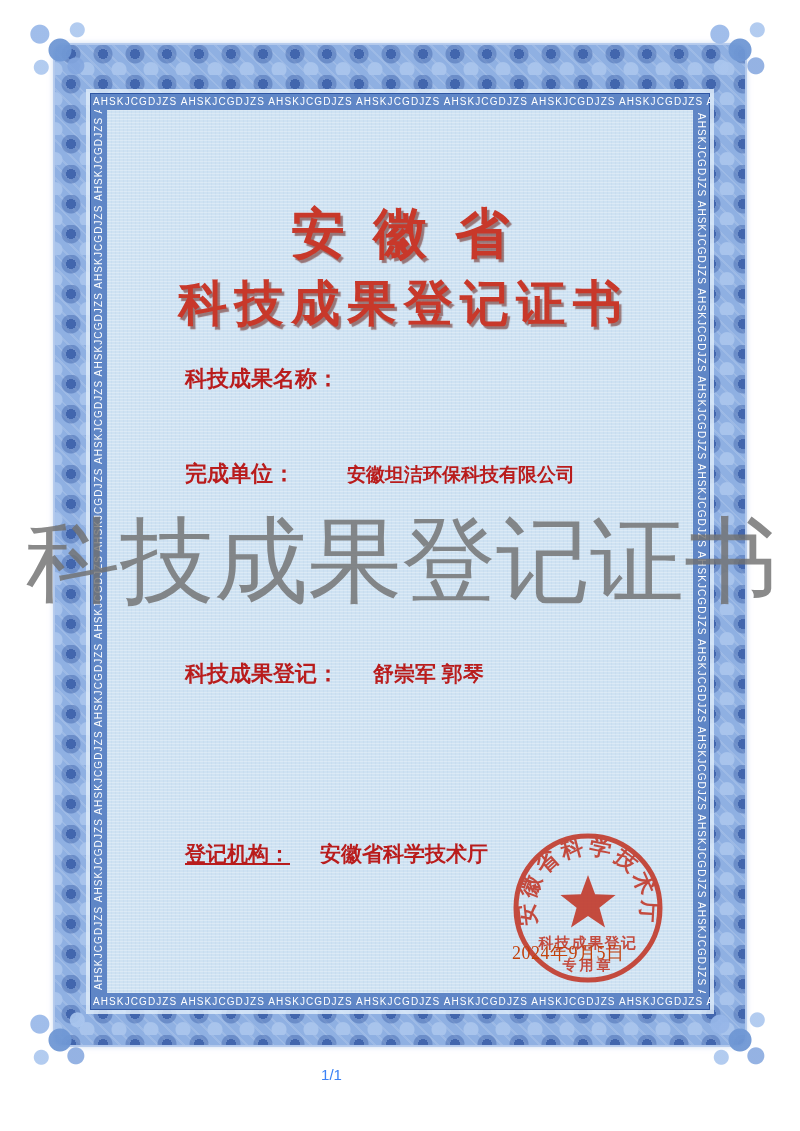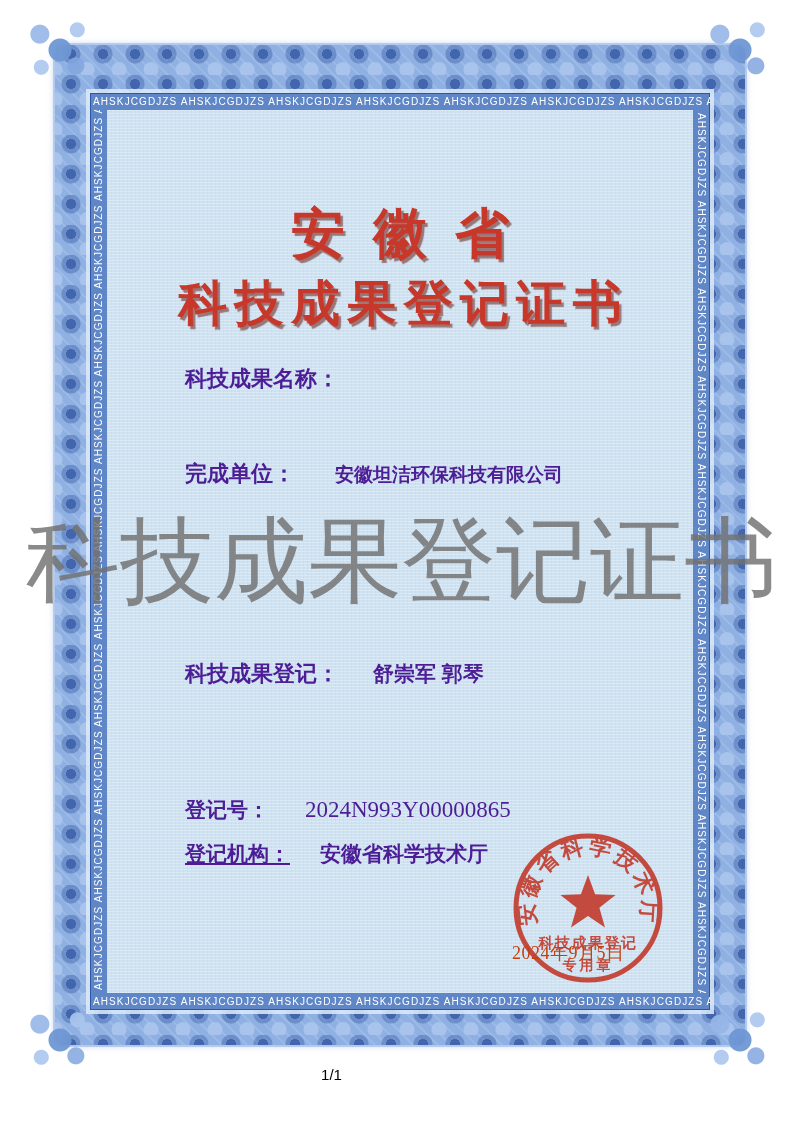--- a/index.html
+++ b/index.html
@@ -62,42 +62,42 @@
   .strip-v.right .sec-text{transform:rotate(90deg) translateY(-17px);}
 
   
   .title-wrap{position:absolute;left:107px;width:586px;text-align:center;z-index:6;color:#c8382a;
     font-family:"Liberation Serif",serif;font-weight:bold;
     text-shadow:2.5px 2.5px 1px rgba(104,28,18,0.55);}
   .title1{top:198px;font-size:54px;letter-spacing:0.52em;text-indent:0.52em;}
   .title2{top:271px;font-size:49px;letter-spacing:0.15em;text-indent:0.15em;}
 
   
-  .row{position:absolute;left:185px;display:flex;align-items:baseline;z-index:6;color:#4c1d95;}
+  .row{position:absolute;left:185px;display:flex;align-items:baseline;z-index:6;color:#b91c1c;}
   .row .lbl{font-weight:bold;}
   .row .val{font-weight:bold;}
   .row-name{top:364px;font-size:22px;gap:30px;}
-  .row-unit{top:459px;gap:40px;} .row-unit .lbl{font-size:22px;} .row-unit .val{font-size:19px;}
+  .row-unit{top:459px;gap:52px;} .row-unit .lbl{font-size:22px;} .row-unit .val{font-size:19px;}
   .row-people{top:659px;gap:34px;} .row-people .lbl{font-size:22px;} .row-people .val{font-size:21px;}
   .row-regno{top:796px;gap:36px;} .row-regno .lbl{font-size:21px;}
   .row-regno .val{font-family:"Liberation Serif",serif;font-weight:normal;font-size:23px;}
   .row-agency{top:840px;gap:30px;} .row-agency .lbl{font-size:21px;text-decoration:underline;} .row-agency .val{font-size:21px;}
 
   
   .seal{position:absolute;left:508px;top:832px;width:160px;height:160px;z-index:20;opacity:0.9;}
   .date{position:absolute;left:496px;top:941px;z-index:25;font-family:"Liberation Serif",serif;
     font-size:18px;color:#c2410c;letter-spacing:0.5px;margin-left:16px;}
 
   
   .watermark{position:absolute;left:26px;top:514px;width:760px;z-index:50;
     font-size:94px;line-height:1;color:#717171;opacity:0.82;white-space:nowrap;
     font-family:"Liberation Sans",sans-serif;}
 
   .page-indicator{position:absolute;left:0;top:1066px;width:663px;text-align:center;
-    font-size:15px;color:#000000;z-index:6;}
+    font-size:15px;color:#3b82f6;z-index:6;}
 </style>
 </head>
 <body>
 
 <div class="page">
 
   <div class="frame"></div>
   <div class="corner tl"></div>
   <div class="corner tr"></div>
   <div class="corner bl"></div>
@@ -126,24 +126,20 @@
     <span class="lbl">科技成果名称：</span>
   </div>
   <div class="row row-unit">
     <span class="lbl">完成单位：</span>
     <span class="val">安徽坦洁环保科技有限公司</span>
   </div>
   <div class="row row-people">
     <span class="lbl">科技成果登记：</span>
     <span class="val">舒崇军 郭琴</span>
   </div>
-  <div class="row row-regno">
-    <span class="lbl">登记号：</span>
-    <span class="val">2024N993Y00000865</span>
-  </div>
   <div class="row row-agency">
     <span class="lbl">登记机构：</span>
     <span class="val">安徽省科学技术厅</span>
   </div>
 
   <svg class="seal" viewBox="0 0 160 160" aria-hidden="true">
     <circle cx="80" cy="76" r="72" fill="none" stroke="#c23a2b" stroke-width="5"></circle>
     <path id="sealArc" d="M 29.3 94.5 A 54 54 0 1 1 130.7 94.5" fill="none"></path>
     <text font-size="22" font-weight="bold" fill="#c23a2b" font-family="Liberation Sans, sans-serif">
       <textPath href="#sealArc" startOffset="2" textLength="200" lengthAdjust="spacing">安徽省科学技术厅</textPath>

